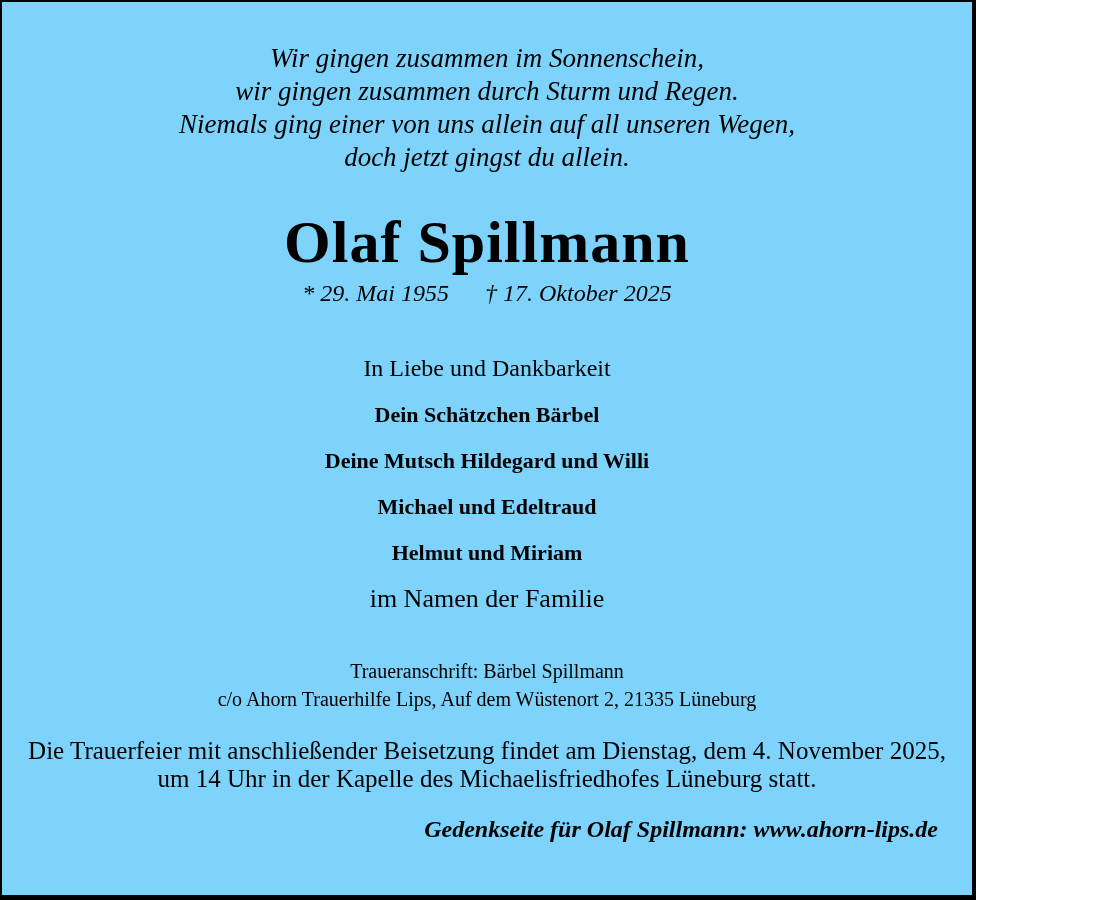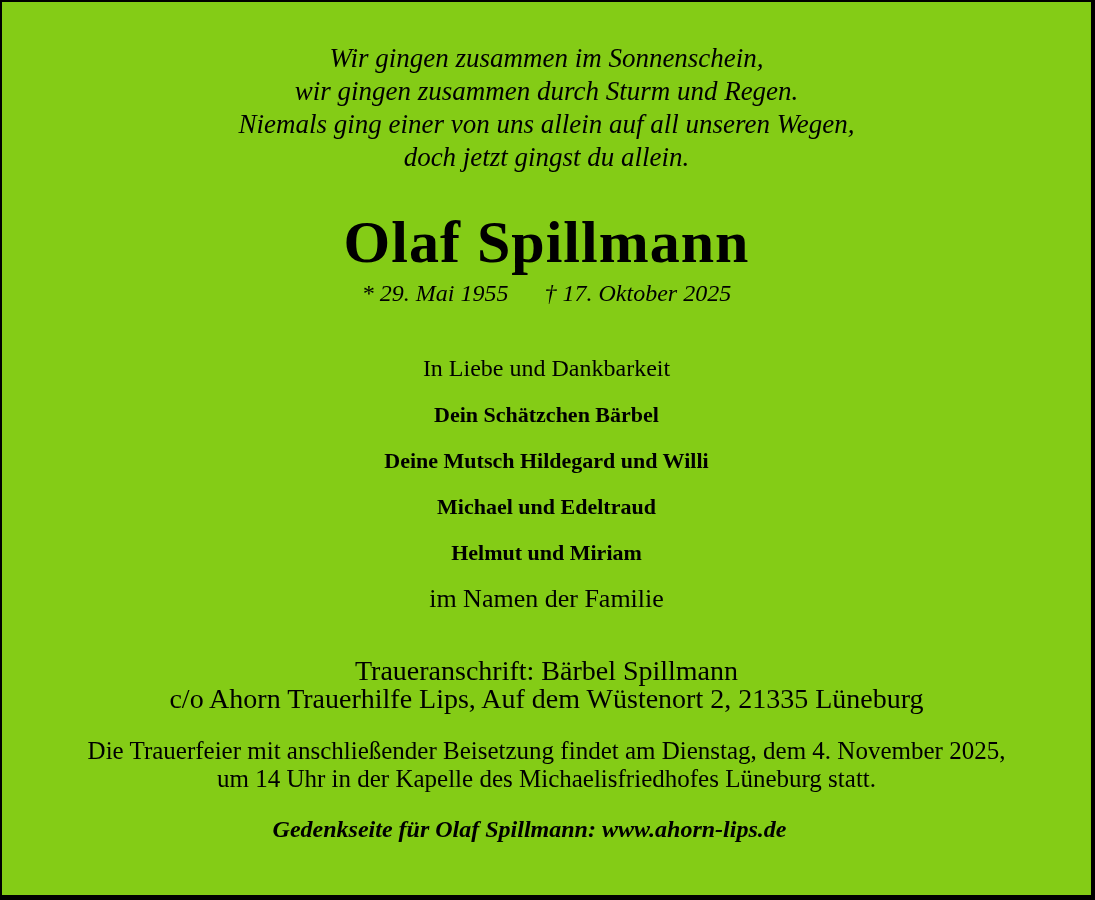--- a/index.html
+++ b/index.html
@@ -2,23 +2,23 @@
 <html><head>
 <meta charset="utf-8">
 <style>
   html, body {
     margin: 0;
     padding: 0;
     background: #ffffff;
   }
   .sheet {
     box-sizing: border-box;
-    width: 1095px;
+    width: 976px;
     height: 900px;
-    background: #84cc16;
+    background: #7dd3fc;
     color: #000000;
     border-top: 2px solid #000000;
     border-left: 2px solid #000000;
     border-right: 4px solid #000000;
     border-bottom: 5px solid #000000;
     font-family: "Liberation Serif", serif;
     overflow: hidden;
   }
   .center { text-align: center; }
 
@@ -54,31 +54,31 @@
     font-size: 22px;
     line-height: 32px;
   }
   .family-note {
     margin-top: 14px;
     font-size: 26px;
     line-height: 32px;
   }
   .address-block {
     margin-top: 42px;
-    font-size: 28px;
+    font-size: 20px;
     line-height: 28px;
   }
   .ceremony-block {
     margin-top: 24px;
     font-size: 25px;
     line-height: 28px;
   }
   .memorial-line {
     margin-top: 22px;
-    text-align: center;
+    text-align: right;
     padding-right: 34px;
     font-weight: bold;
     font-style: italic;
     font-size: 24px;
     line-height: 28px;
   }
 </style>
 </head>
 <body>
 

